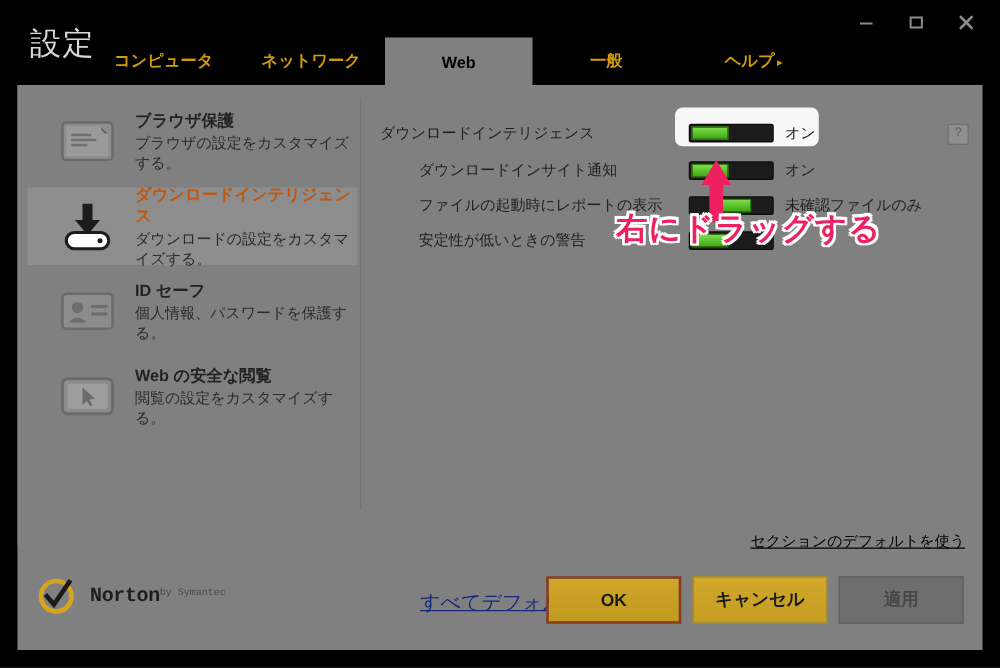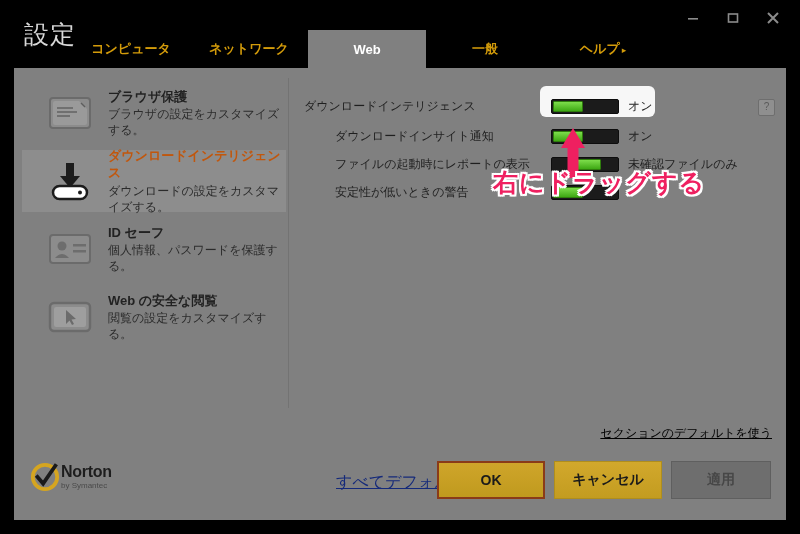--- a/index.html
+++ b/index.html
@@ -70,21 +70,21 @@
     align-items: center;
     justify-content: center;
     color: #d39b0a;
     font-size: 13px;
     font-weight: bold;
     cursor: pointer;
     white-space: nowrap;
   }
   .tab.active {
     background: #808080;
-    color: #ffffff;
+    color: #000000;
     justify-content: center;
   }
   .tab .chev { font-size: 9px; margin-left: 2px; position: relative; top: 1px; }
 
   
   .panel {
     position: absolute;
     left: 14px; top: 68px;
     width: 772px; height: 452px;
     background: #808080;
@@ -266,24 +266,24 @@
     position: absolute;
     left: 16px; top: 12px;
     display: flex;
     align-items: center;
   }
   .norton-mark {
     width: 30px; height: 30px;
     flex: 0 0 auto;
   }
   .norton-words {
-    margin-left: 1px;
-    display: flex;
-    flex-direction: column;
+    margin-left: 12px;
+    display: flex;
     line-height: 1;
+    font-family: Liberation Mono, monospace;
   }
   .norton-name {
     font-size: 16px;
     font-weight: bold;
     color: #1d1d1d;
     letter-spacing: -0.3px;
   }
   .norton-sub {
     font-size: 8px;
     color: #4a4a4a;

